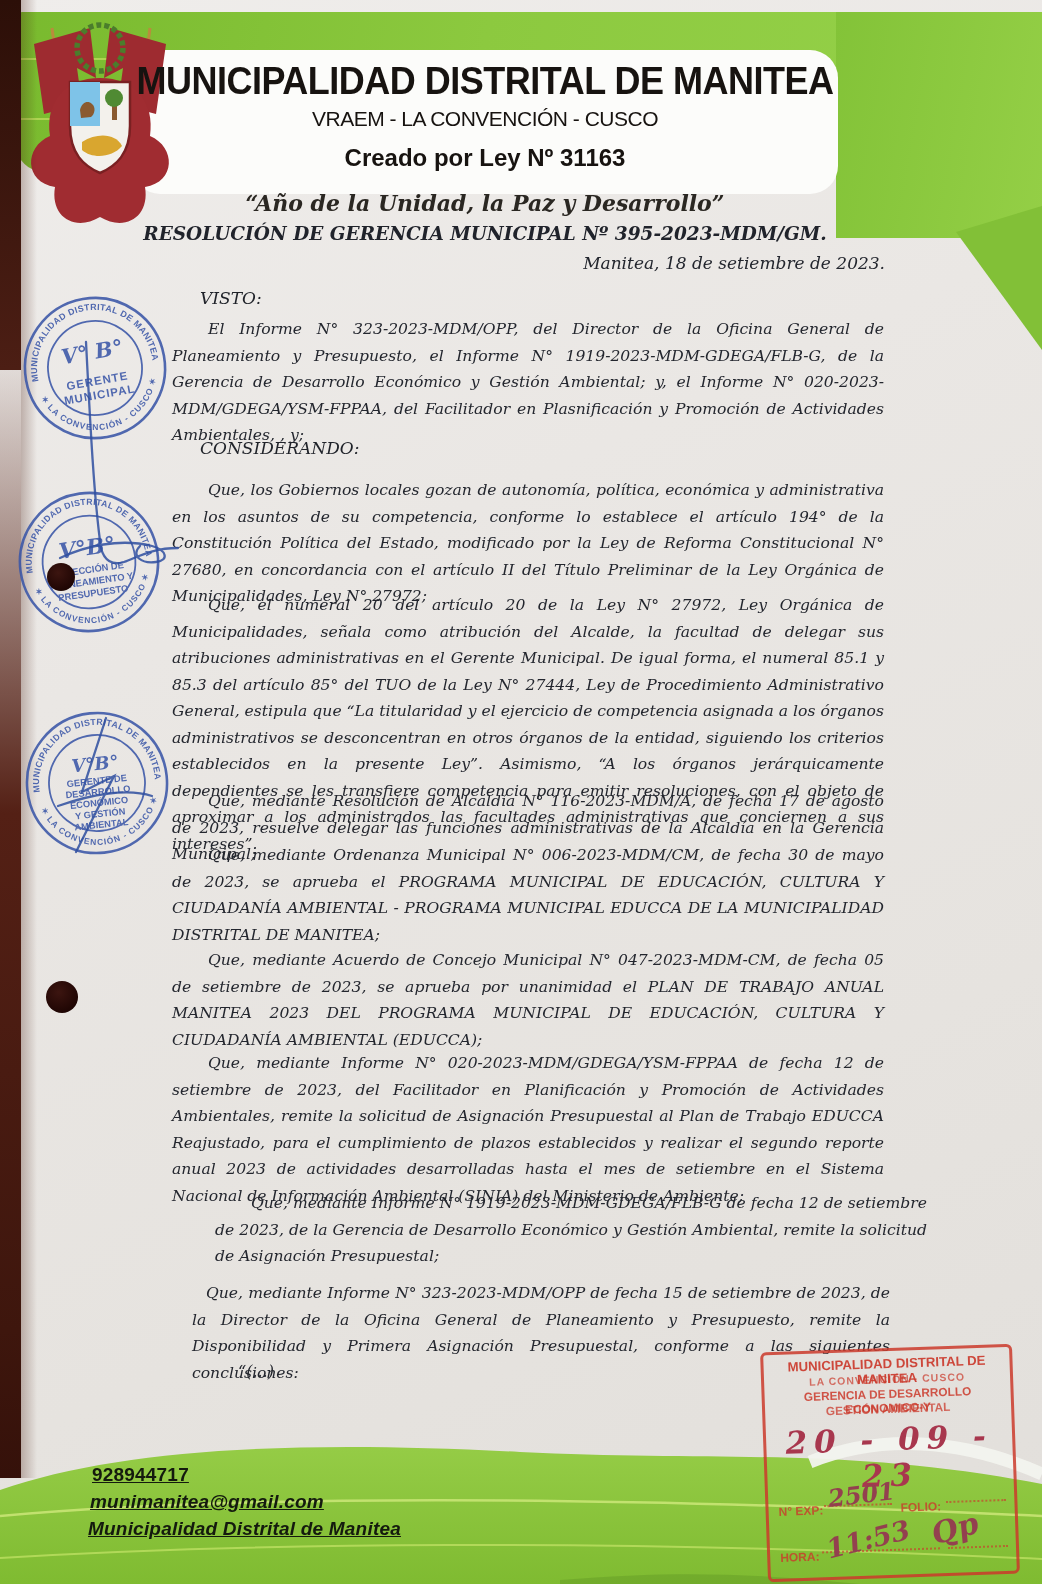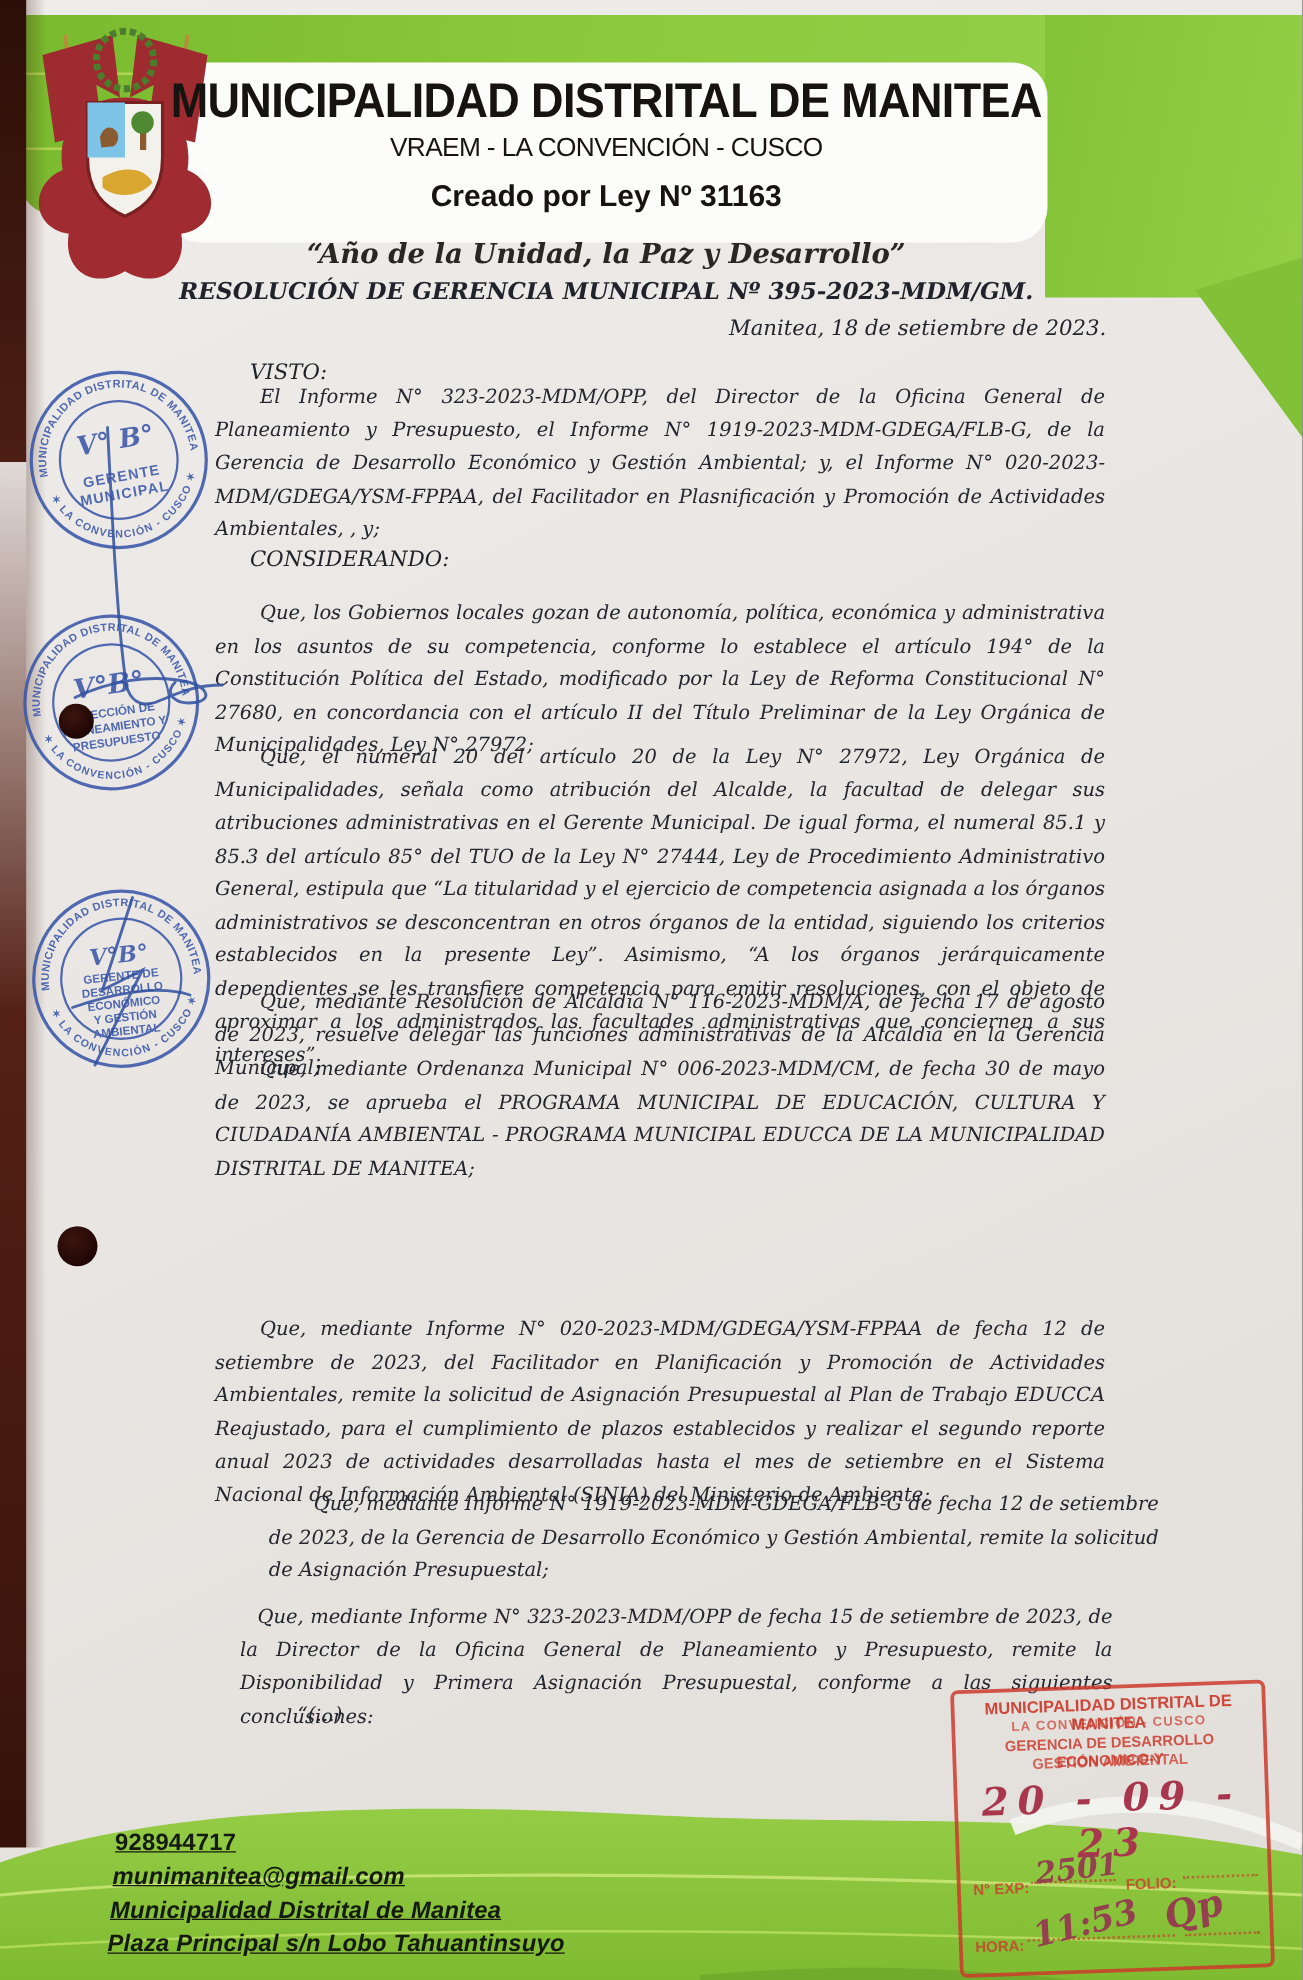--- a/index.html
+++ b/index.html
@@ -104,26 +104,27 @@
   </svg>
 
   <div class="h-center h-title">MUNICIPALIDAD DISTRITAL DE MANITEA</div>
   <div class="h-center h-sub">VRAEM - LA CONVENCIÓN - CUSCO</div>
   <div class="h-center h-created">Creado por Ley Nº 31163</div>
   <div class="h-center h-motto">“Año de la Unidad, la Paz y Desarrollo”</div>
   <div class="h-center h-res">RESOLUCIÓN DE GERENCIA MUNICIPAL Nº 395-2023-MDM/GM.</div>
   <div class="h-date">Manitea, 18 de setiembre de 2023.</div>
 
   <div class="blabel" style="top:288px;">VISTO:</div>
-  <p class="bp" style="top:304px;">El Informe N° 323-2023-MDM/OPP, del Director de la Oficina General de Planeamiento y Presupuesto, el Informe N° 1919-2023-MDM-GDEGA/FLB-G, de la Gerencia de Desarrollo Económico y Gestión Ambiental; y, el Informe N° 020-2023-MDM/GDEGA/YSM-FPPAA, del Facilitador en Plasnificación y Promoción de Actividades Ambientales, , y;</p>
+  <p class="bp" style="top:316px;">El Informe N° 323-2023-MDM/OPP, del Director de la Oficina General de Planeamiento y Presupuesto, el Informe N° 1919-2023-MDM-GDEGA/FLB-G, de la Gerencia de Desarrollo Económico y Gestión Ambiental; y, el Informe N° 020-2023-MDM/GDEGA/YSM-FPPAA, del Facilitador en Plasnificación y Promoción de Actividades Ambientales, , y;</p>
   <div class="blabel" style="top:438px;">CONSIDERANDO:</div>
   <p class="bp" style="top:477px;">Que, los Gobiernos locales gozan de autonomía, política, económica y administrativa en los asuntos de su competencia, conforme lo establece el artículo 194° de la Constitución Política del Estado, modificado por la Ley de Reforma Constitucional N° 27680, en concordancia con el artículo II del Título Preliminar de la Ley Orgánica de Municipalidades, Ley N° 27972;</p>
   <p class="bp" style="top:592px;">Que, el numeral 20 del artículo 20 de la Ley N° 27972, Ley Orgánica de Municipalidades, señala como atribución del Alcalde, la facultad de delegar sus atribuciones administrativas en el Gerente Municipal. De igual forma, el numeral 85.1 y 85.3 del artículo 85° del TUO de la Ley N° 27444, Ley de Procedimiento Administrativo General, estipula que “La titularidad y el ejercicio de competencia asignada a los órganos administrativos se desconcentran en otros órganos de la entidad, siguiendo los criterios establecidos en la presente Ley”. Asimismo, “A los órganos jerárquicamente dependientes se les transfiere competencia para emitir resoluciones, con el objeto de aproximar a los administrados las facultades administrativas que conciernen a sus intereses”.</p>
   <p class="bp" style="top:788px;">Que, mediante Resolución de Alcaldía N° 116-2023-MDM/A, de fecha 17 de agosto de 2023, resuelve delegar las funciones administrativas de la Alcaldía en la Gerencia Municipal;</p>
   <p class="bp" style="top:842px;">Que, mediante Ordenanza Municipal N° 006-2023-MDM/CM, de fecha 30 de mayo de 2023, se aprueba el PROGRAMA MUNICIPAL DE EDUCACIÓN, CULTURA Y CIUDADANÍA AMBIENTAL - PROGRAMA MUNICIPAL EDUCCA DE LA MUNICIPALIDAD DISTRITAL DE MANITEA;</p>
+  <p class="bp" style="top:947px;">Que, mediante Acuerdo de Concejo Municipal N° 047-2023-MDM-CM, de fecha 05 de setiembre de 2023, se aprueba por unanimidad el PLAN DE TRABAJO ANUAL MANITEA 2023 DEL PROGRAMA MUNICIPAL DE EDUCACIÓN, CULTURA Y CIUDADANÍA AMBIENTAL (EDUCCA);</p>
   <p class="bp" style="top:1050px;">Que, mediante Informe N° 020-2023-MDM/GDEGA/YSM-FPPAA de fecha 12 de setiembre de 2023, del Facilitador en Planificación y Promoción de Actividades Ambientales, remite la solicitud de Asignación Presupuestal al Plan de Trabajo EDUCCA Reajustado, para el cumplimiento de plazos establecidos y realizar el segundo reporte anual 2023 de actividades desarrolladas hasta el mes de setiembre en el Sistema Nacional de Información Ambiental (SINIA) del Ministerio de Ambiente;</p>
   <p class="bp" style="top:1190px;margin-left:43px;">Que, mediante Informe N° 1919-2023-MDM-GDEGA/FLB-G de fecha 12 de setiembre de 2023, de la Gerencia de Desarrollo Económico y Gestión Ambiental, remite la solicitud de Asignación Presupuestal;</p>
   <p class="bp inset" style="top:1280px;">Que, mediante Informe N° 323-2023-MDM/OPP de fecha 15 de setiembre de 2023, de la Director de la Oficina General de Planeamiento y Presupuesto, remite la Disponibilidad y Primera Asignación Presupuestal, conforme a las siguientes conclusiones:</p>
   <div class="ellipsis">“(...)</div>
 
   <svg class="stamp" style="left:20px;top:293px;transform:rotate(-10deg);" width="150" height="150" viewBox="0 0 150 150">
     <defs>
       <path id="t1" d="M 17.9,85.1 A 58,58 0 1 1 132.1,85.1"></path>
       <path id="b1" d="M 15.1,91 A 62,62 0 0 0 134.9,91"></path>
     </defs>
@@ -190,21 +191,20 @@
     <path d="M0,70 C120,28 300,20 520,32 C720,42 840,26 1042,64 L1042,164 L0,164 Z" fill="url(#fg)"></path>
     <path d="M0,96 C200,78 520,72 1042,96" stroke="#cfe97c" stroke-width="2.5" fill="none" opacity=".8"></path>
     <path d="M0,138 C250,123 600,118 1042,139" stroke="#c5e468" stroke-width="2" fill="none" opacity=".7"></path>
     <path d="M810,42 C880,14 960,18 1042,54" stroke="#f2f3ee" stroke-width="13" fill="none" opacity=".95"></path>
     <path d="M560,160 C680,150 760,154 860,164 L560,164 Z" fill="#5a8f22" opacity=".35"></path>
   </svg>
 
   <div class="ft" style="left:92px;top:1464px;font-style:normal;">928944717</div>
   <div class="ft" style="left:90px;top:1491px;">munimanitea@gmail.com</div>
   <div class="ft" style="left:88px;top:1518px;">Municipalidad Distrital de Manitea</div>
-  <div class="ft" style="left:86px;top:1545px;">Plaza Principal s/n Lobo Tahuantinsuyo</div>
 
   <div class="red-stamp">
     <div class="rs-c rs-l1">MUNICIPALIDAD DISTRITAL DE MANITEA</div>
     <div class="rs-c rs-l2">LA CONVENCIÓN - CUSCO</div>
     <div class="rs-c rs-l3">GERENCIA DE DESARROLLO ECONOMICO-Y</div>
     <div class="rs-c rs-l4">GESTIÓN AMBIENTAL</div>
     <div class="rs-c rs-date">20 - 09 - 23</div>
     <span class="rs-lab" style="top:150px;left:10px;">N° EXP:</span>
     <span class="rs-dots" style="top:152px;left:56px;width:68px;"></span>
     <span class="rs-hand" style="top:128px;left:60px;font-size:24px;transform:rotate(-5deg);">2501</span>

